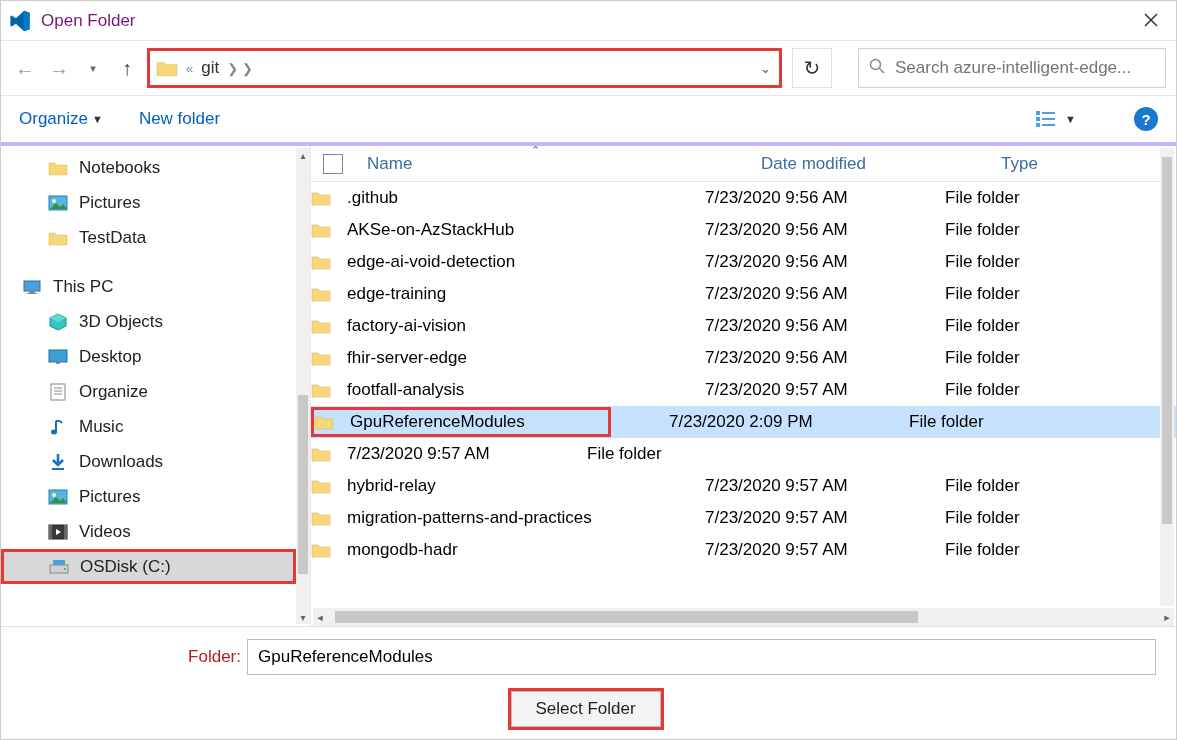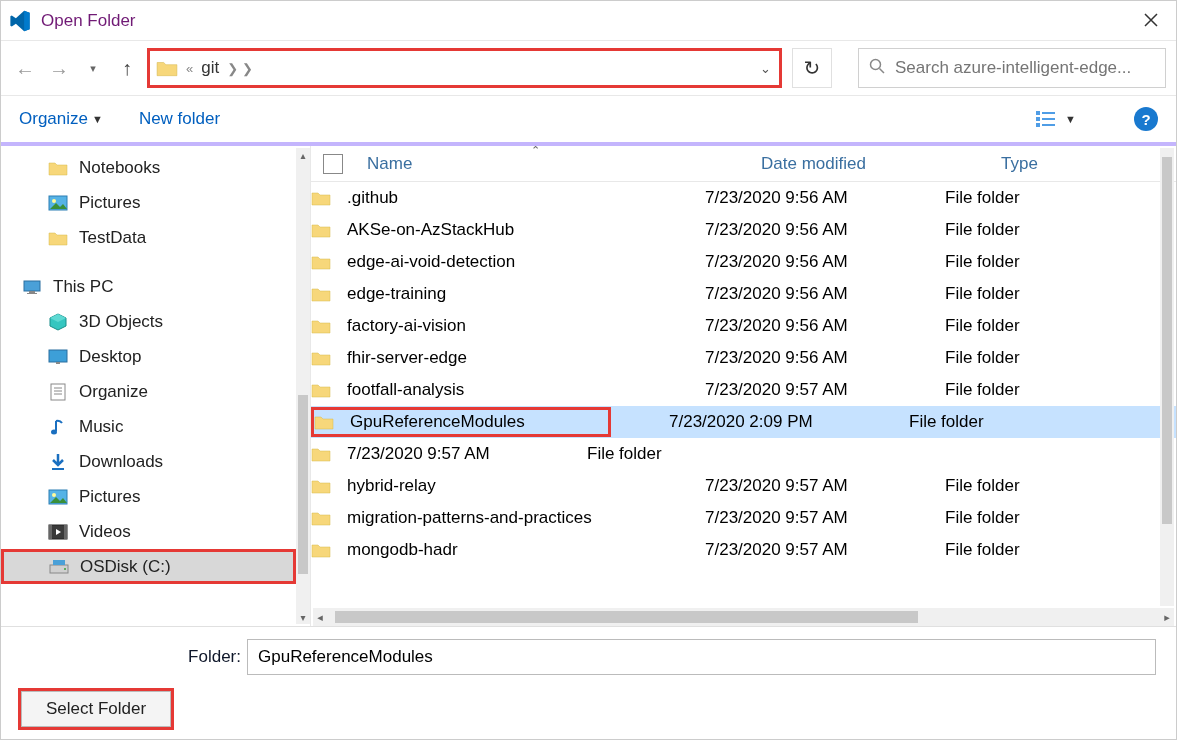--- a/index.html
+++ b/index.html
@@ -62,23 +62,23 @@
   .filerow .ftype { flex: 1; }
   .listpane .hscroll { height: 18px; display: flex; align-items: center; background: #f0f0f0; margin: 0 2px; }
   .listpane .hscroll .harrow { width: 14px; text-align: center; font-size: 11px; color: #666; }
   .listpane .hscroll .htrack { flex: 1; position: relative; height: 12px; }
   .listpane .hscroll .hthumb { position: absolute; top: 0; bottom: 0; background: #c8c8c8; }
   .listpane .vscroll { position: absolute; right: 2px; top: 2px; bottom: 20px; width: 14px; background: #f0f0f0; }
   .listpane .vscroll .vthumb { position: absolute; left: 2px; right: 2px; background: #c8c8c8; }
   
   .bottom { padding: 12px 20px; display: flex; flex-direction: column; gap: 16px; }
   .folderrow { display: flex; align-items: center; }
-  .folderrow label { font-size: 17px; color: #0f172a; margin-right: 6px; width: 220px; text-align: right; }
+  .folderrow label { font-size: 17px; color: #b91c1c; margin-right: 6px; width: 220px; text-align: right; }
   .folderrow input { flex: 1; height: 36px; border: 1px solid #bbb; padding: 0 10px; font-size: 17px; outline: none; }
-  .btnrow { display: flex; justify-content: space-between; gap: 14px; padding-right: 6px; }
+  .btnrow { display: flex; justify-content: center; gap: 14px; padding-right: 6px; }
   .btn { width: 150px; height: 36px; border: 1px solid #bbb; background: #f4f4f4; font-size: 17px; color: #222; cursor: pointer; }
   .btn.highlighted { outline: 3px solid #e53935; outline-offset: 0; }
   
   .folder-svg { fill: #f7d77a; stroke: #d6b84e; stroke-width: 0.5; }
 </style>
 </head>
 <body>
 
 <svg width="0" height="0" style="position:absolute">
   <defs>

